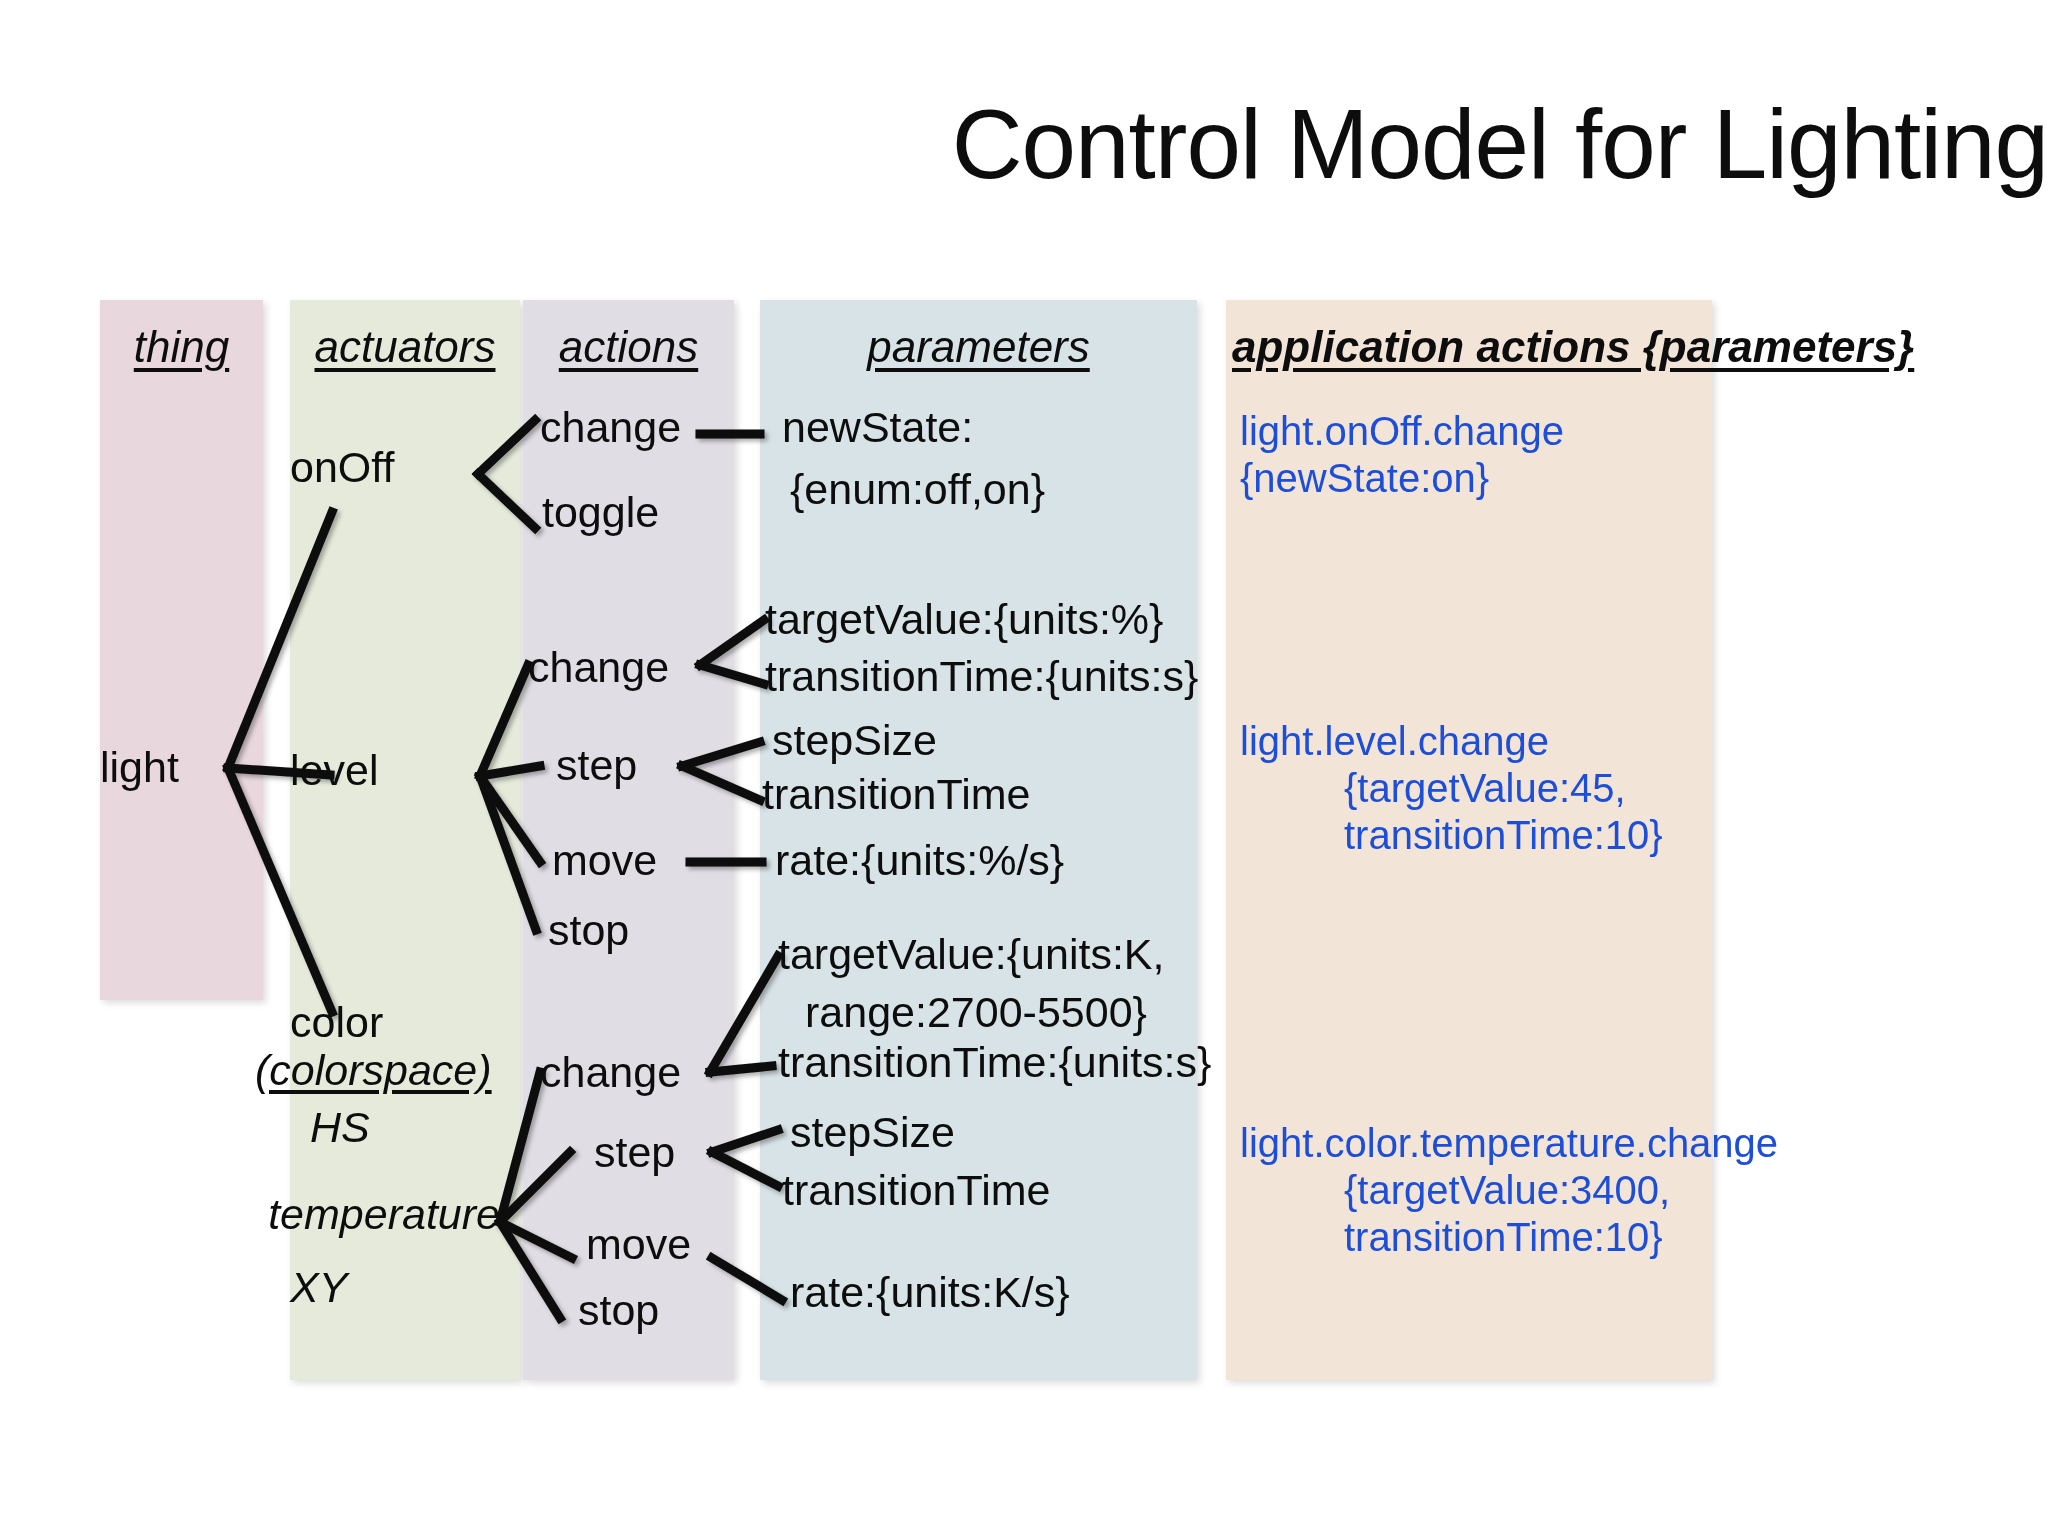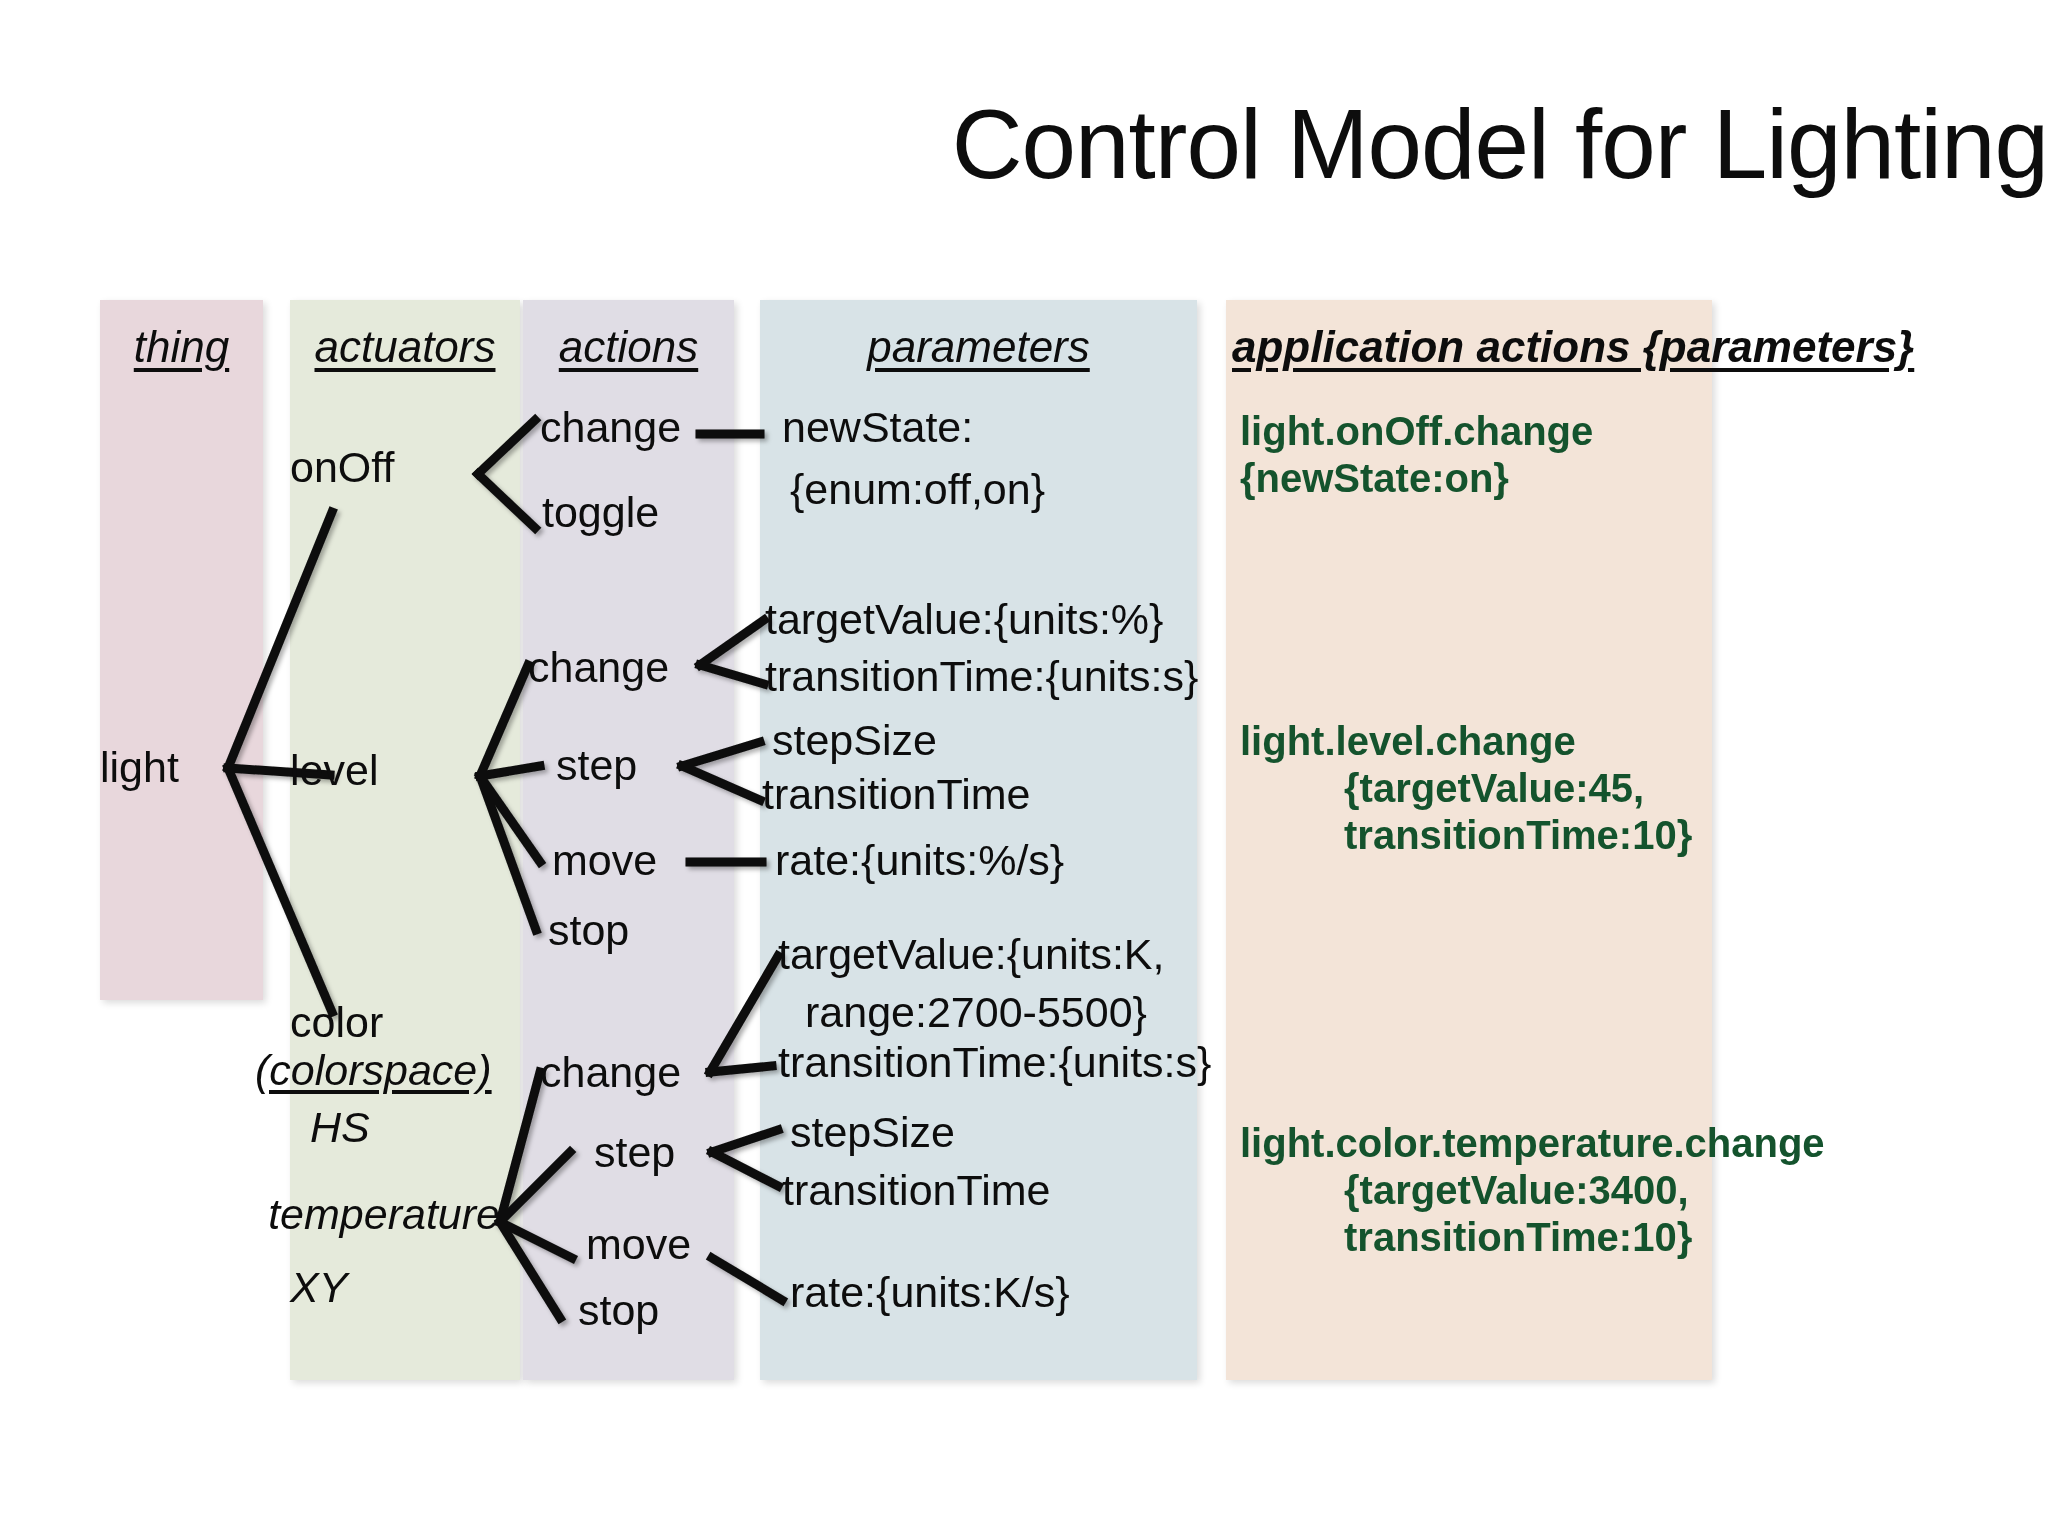--- a/index.html
+++ b/index.html
@@ -61,22 +61,22 @@
   }
   .node.ital{font-style:italic;}
   .node.ul{text-decoration:underline;text-underline-offset:5px;}
   .node.ctr{text-align:left;}
   .node.rt{text-align:right;}
 
   
   .appblock{
     position:absolute;
     font-size:40px;
-    font-weight:bold;
-    color:#14532d;
+    font-weight:normal;
+    color:#1d4ed8;
     line-height:1.18;
     white-space:nowrap;
   }
   .appblock .ind{display:block;padding-left:104px;}
   .appblock .l0{display:block;}
 
   
   #lines{position:absolute;left:0;top:0;width:2048px;height:1536px;pointer-events:none;}
 </style>
 </head>

